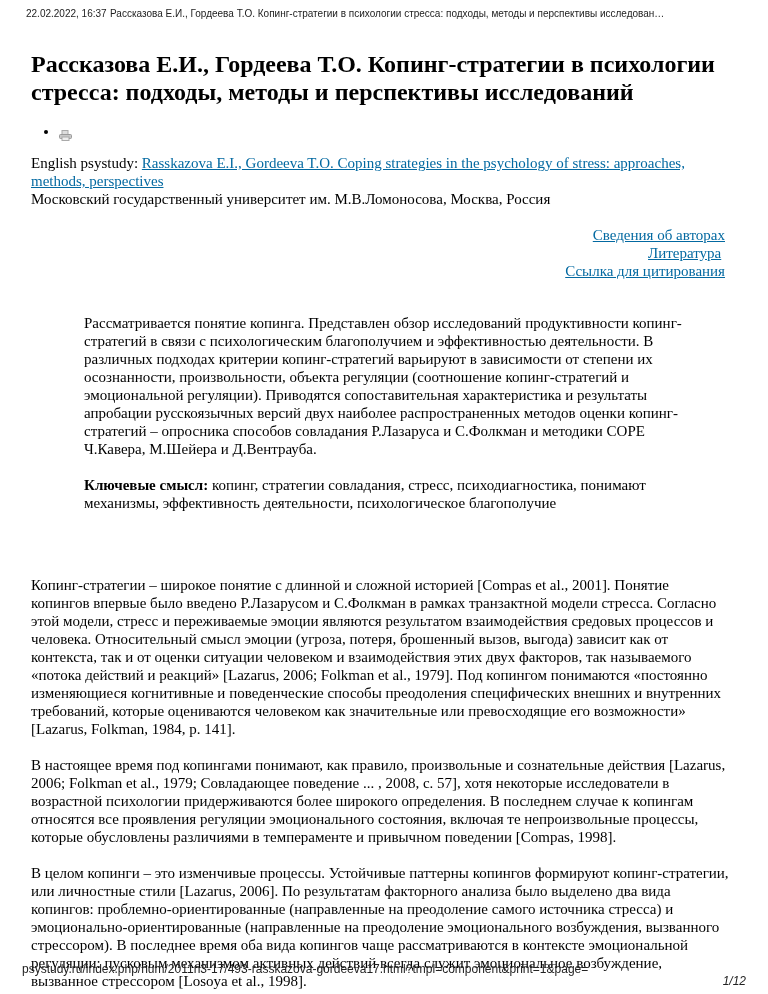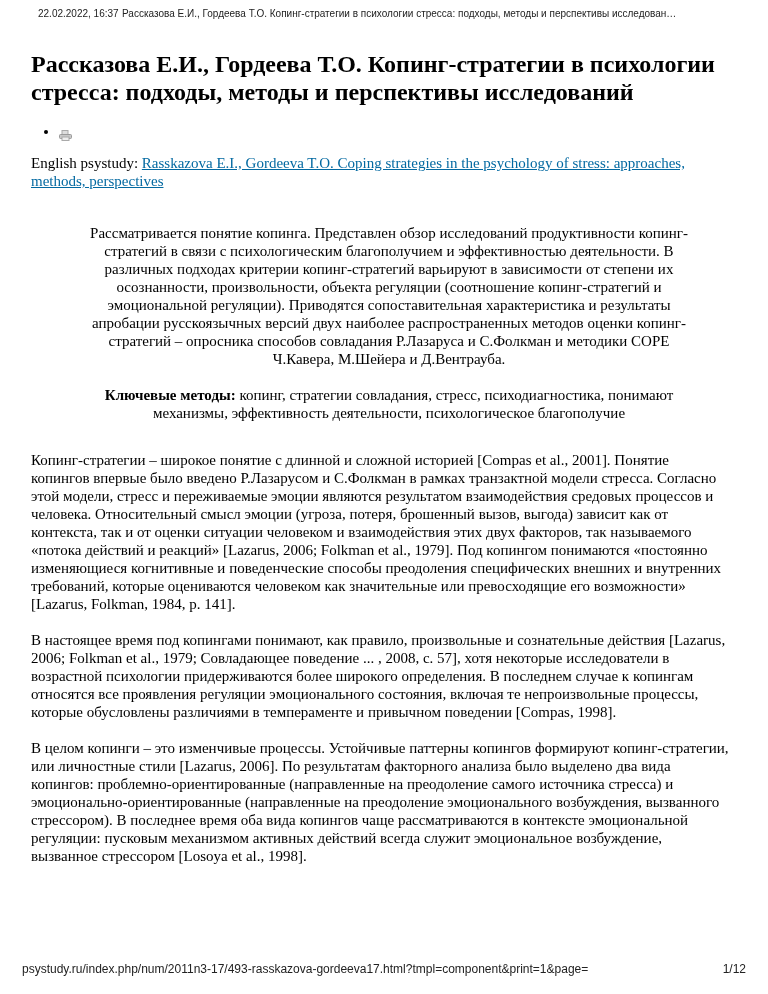--- a/index.html
+++ b/index.html
@@ -1,48 +1,48 @@
 <!DOCTYPE html>
 <html><head>
 <meta charset="utf-8">
 <style>
   html, body { margin: 0; padding: 0; background: #ffffff; }
   body { width: 768px; height: 994px; position: relative; overflow: hidden; color: #000; }
   .print-header {
-    position: absolute; top: 8px; left: 16px; width: 674px; height: 14px;
+    position: absolute; top: 8px; left: 4px; width: 674px; height: 14px;
     font-family: "Liberation Sans", sans-serif; font-size: 10px; color: #222;
   }
   .print-header .date { position: absolute; left: 22px; top: 0; }
   .print-header .doctitle { position: absolute; left: 106px; top: 0; white-space: nowrap; }
   .print-footer {
     position: absolute; top: 962px; left: 0; width: 768px; height: 14px;
     font-family: "Liberation Sans", sans-serif; font-size: 12px; color: #222;
   }
   .print-footer .url { position: absolute; left: 22px; top: 0; }
-  .print-footer .pagenum { position: absolute; right: 22px; top: 0; }
+  .print-footer .pagenum { position: absolute; right: 22px; top: 12px; font-style: italic; }
 
   .content {
     position: absolute; left: 31px; top: 50px; width: 700px;
     font-family: "Liberation Serif", serif; font-size: 15px; line-height: 18px;
   }
   h1 {
     font-family: "Liberation Serif", serif; font-weight: bold; font-size: 24px; line-height: 28px;
     margin: 0; padding: 0; width: 700px;
   }
   .icons-list { list-style: disc; margin: 16px 0 0 0; padding: 0 0 0 28px; height: 20px; }
   .icons-list li { font-size: 15px; }
   .print-icon { display: inline-block; width: 13px; height: 11px; vertical-align: middle; }
   .meta { margin-top: 12px; }
   .meta a, .anchors a { color: #0369a1; text-decoration: underline; }
   .anchors { text-align: right; margin-top: 18px; width: 694px; }
   .anchors div { line-height: 18px; }
   .abstract { margin: 34px 0 0 53px; width: 610px; }
-  .abstract p { margin: 0; text-align: center; }
+  .abstract p { margin: 0; }
   .keywords { margin-top: 18px !important; }
-  .body-text { margin-top: 29px; width: 700px; }
+  .body-text { margin-top: 64px; width: 700px; }
   .body-text p { margin: 0 0 18px 0; }
 </style>
 </head>
 <body>
 
 <div class="print-header">
   <span class="date">22.02.2022, 16:37</span>
   <span class="doctitle">Рассказова Е.И., Гордеева Т.О. Копинг-стратегии в психологии стресса: подходы, методы и перспективы исследован…</span>
 </div>
 
@@ -56,26 +56,32 @@
           <rect x="3" y="0.5" width="6" height="4" fill="#ddd" stroke="#aaa" stroke-width="1"></rect>
           <rect x="0.5" y="4.5" width="12" height="4" rx="1" fill="#c8c8c8" stroke="#999" stroke-width="1"></rect>
           <rect x="3" y="7" width="7" height="3.5" fill="#eee" stroke="#aaa" stroke-width="1"></rect>
         </svg>
       </span>
     </li>
   </ul>
 
   <div class="meta">
     <span>English psystudy: </span><a href="#">Rasskazova E.I., Gordeeva T.O. Coping strategies in the psychology of stress: approaches, methods, perspectives</a>
+    <div>Московский государственный университет им. М.В.Ломоносова, Москва, Россия</div>
   </div>
 
+  <div class="anchors">
+    <div><a href="#">Сведения об авторах</a></div>
+    <div><a href="#">Литература</a>&nbsp;</div>
+    <div><a href="#">Ссылка для цитирования</a></div>
+  </div>
 
   <div class="abstract">
     <p>Рассматривается понятие копинга. Представлен обзор исследований продуктивности копинг-стратегий в связи с психологическим благополучием и эффективностью деятельности. В различных подходах критерии копинг-стратегий варьируют в зависимости от степени их осознанности, произвольности, объекта регуляции (соотношение копинг-стратегий и эмоциональной регуляции). Приводятся сопоставительная характеристика и результаты апробации русскоязычных версий двух наиболее распространенных методов оценки копинг-стратегий – опросника способов совладания Р.Лазаруса и С.Фолкман и методики COPE Ч.Кавера, М.Шейера и Д.Вентрауба.</p>
-    <p class="keywords"><b>Ключевые методы:</b><span> копинг, стратегии совладания, стресс, психодиагностика, понимают механизмы, эффективность деятельности, психологическое благополучие</span></p>
+    <p class="keywords"><b>Ключевые смысл:</b><span> копинг, стратегии совладания, стресс, психодиагностика, понимают механизмы, эффективность деятельности, психологическое благополучие</span></p>
   </div>
 
   <div class="body-text">
     <p>Копинг-стратегии – широкое понятие с длинной и сложной историей [Compas et al., 2001]. Понятие копингов впервые было введено Р.Лазарусом и С.Фолкман в рамках транзактной модели стресса. Согласно этой модели, стресс и переживаемые эмоции являются результатом взаимодействия средовых процессов и человека. Относительный смысл эмоции (угроза, потеря, брошенный вызов, выгода) зависит как от контекста, так и от оценки ситуации человеком и взаимодействия этих двух факторов, так называемого «потока действий и реакций» [Lazarus, 2006; Folkman et al., 1979]. Под копингом понимаются «постоянно изменяющиеся когнитивные и поведенческие способы преодоления специфических внешних и внутренних требований, которые оцениваются человеком как значительные или превосходящие его возможности» [Lazarus, Folkman, 1984, p. 141].</p>
     <p>В настоящее время под копингами понимают, как правило, произвольные и сознательные действия [Lazarus, 2006; Folkman et al., 1979; Совладающее поведение ... , 2008, с. 57], хотя некоторые исследователи в возрастной психологии придерживаются более широкого определения. В последнем случае к копингам относятся все проявления регуляции эмоционального состояния, включая те непроизвольные процессы, которые обусловлены различиями в темпераменте и привычном поведении [Compas, 1998].</p>
     <p>В целом копинги – это изменчивые процессы. Устойчивые паттерны копингов формируют копинг-стратегии, или личностные стили [Lazarus, 2006]. По результатам факторного анализа было выделено два вида копингов: проблемно-ориентированные (направленные на преодоление самого источника стресса) и эмоционально-ориентированные (направленные на преодоление эмоционального возбуждения, вызванного стрессором). В последнее время оба вида копингов чаще рассматриваются в контексте эмоциональной регуляции: пусковым механизмом активных действий всегда служит эмоциональное возбуждение, вызванное стрессором [Losoya et al., 1998].</p>
 
   </div>
 </div>
 

